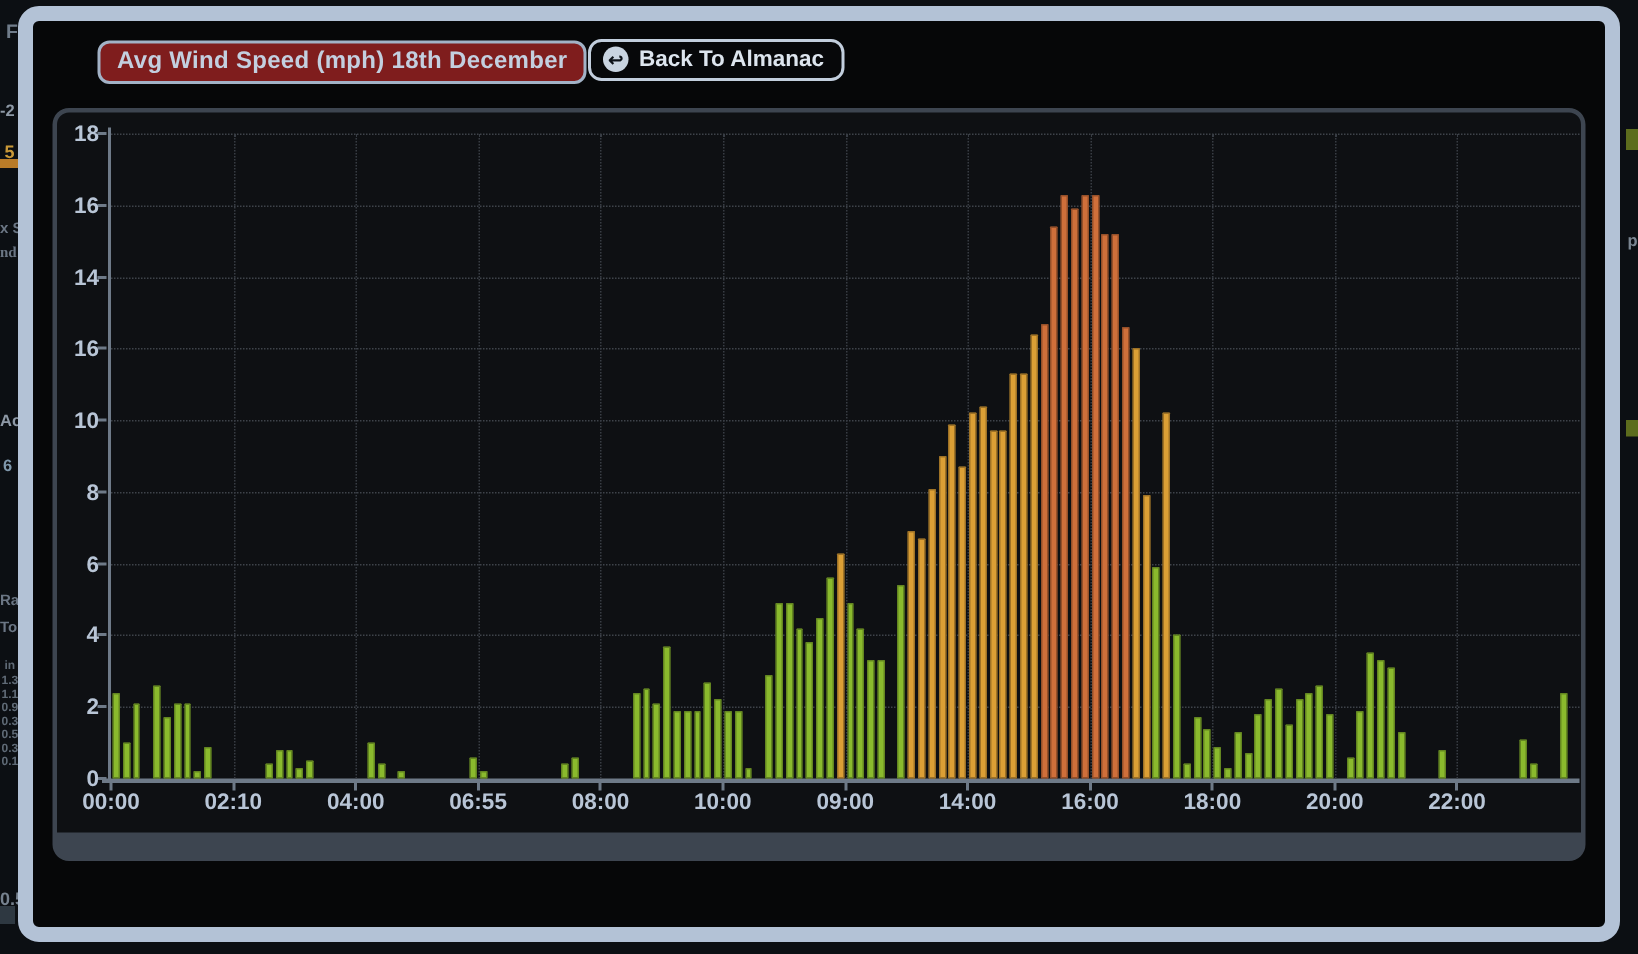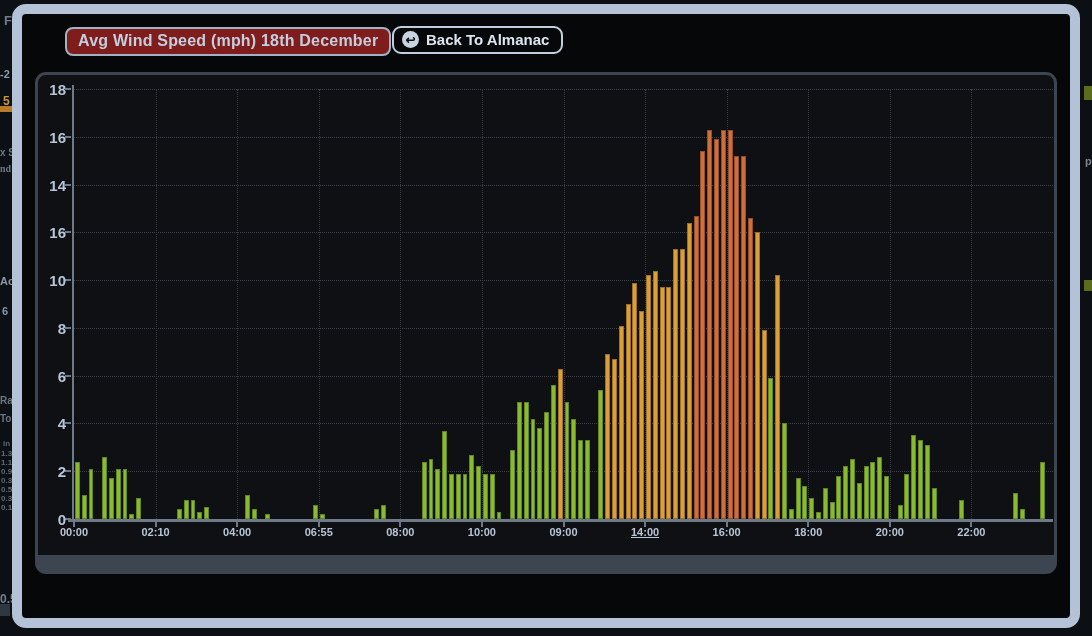--- a/index.html
+++ b/index.html
@@ -56,21 +56,21 @@
   .axis-y{position:absolute;left:-2px;top:-4px;bottom:-2px;width:2px;background:#6e7a88;}
   .axis-x{position:absolute;left:-6px;right:0;bottom:-3px;height:3px;background:#6e7a88;}
   .ytick{position:absolute;width:6px;height:2px;background:#6e7a88;left:-9px;}
   .xtick{position:absolute;width:2px;height:5px;background:#6e7a88;bottom:-8px;}
   .ylabel{
     position:absolute;right:987px;width:34px;text-align:right;
     color:#b8c5d6;font-size:15px;font-weight:bold;line-height:1;
   }
   .xlabel{
     position:absolute;top:438px;width:60px;margin-left:-30px;text-align:center;
-    color:#b8c5d6;font-size:11px;font-weight:bold;line-height:1;
+    color:#b8c5d6;font-size:15px;font-weight:bold;line-height:1;
   }
   .bar{
     position:absolute;bottom:0;
     box-shadow:inset 0 0 0 1px rgba(0,0,0,0.28);
     border-radius:0.5px;
   }
 </style>
 </head>
 <body>
 
@@ -160,21 +160,21 @@
         <div class="xlabel" style="left: 163.167px;">04:00</div>
         <div class="xtick" style="left: 243.75px;"></div>
         <div class="xlabel" style="left: 244.75px;">06:55</div>
         <div class="xtick" style="left: 325.333px;"></div>
         <div class="xlabel" style="left: 326.333px;">08:00</div>
         <div class="xtick" style="left: 406.917px;"></div>
         <div class="xlabel" style="left: 407.917px;">10:00</div>
         <div class="xtick" style="left: 488.5px;"></div>
         <div class="xlabel" style="left: 489.5px;">09:00</div>
         <div class="xtick" style="left: 570.083px;"></div>
-        <div class="xlabel" style="left: 571.083px; text-decoration: underline;">14:00</div>
+        <div class="xlabel" style="left: 571.083px;">14:00</div>
         <div class="xtick" style="left: 651.667px;"></div>
         <div class="xlabel" style="left: 652.667px;">16:00</div>
         <div class="xtick" style="left: 733.25px;"></div>
         <div class="xlabel" style="left: 734.25px;">18:00</div>
         <div class="xtick" style="left: 814.833px;"></div>
         <div class="xlabel" style="left: 815.833px;">20:00</div>
         <div class="xtick" style="left: 896.417px;"></div>
         <div class="xlabel" style="left: 897.417px;">22:00</div>
         <div class="bar" title="00:00 — 2.4 mph" style="left: 1px; width: 4.89861px; height: 57.3333px; background: rgb(138, 186, 45);"></div>
         <div class="bar" title="00:10 — 1 mph" style="left: 7.79861px; width: 4.89861px; height: 23.8889px; background: rgb(138, 186, 45);"></div>

